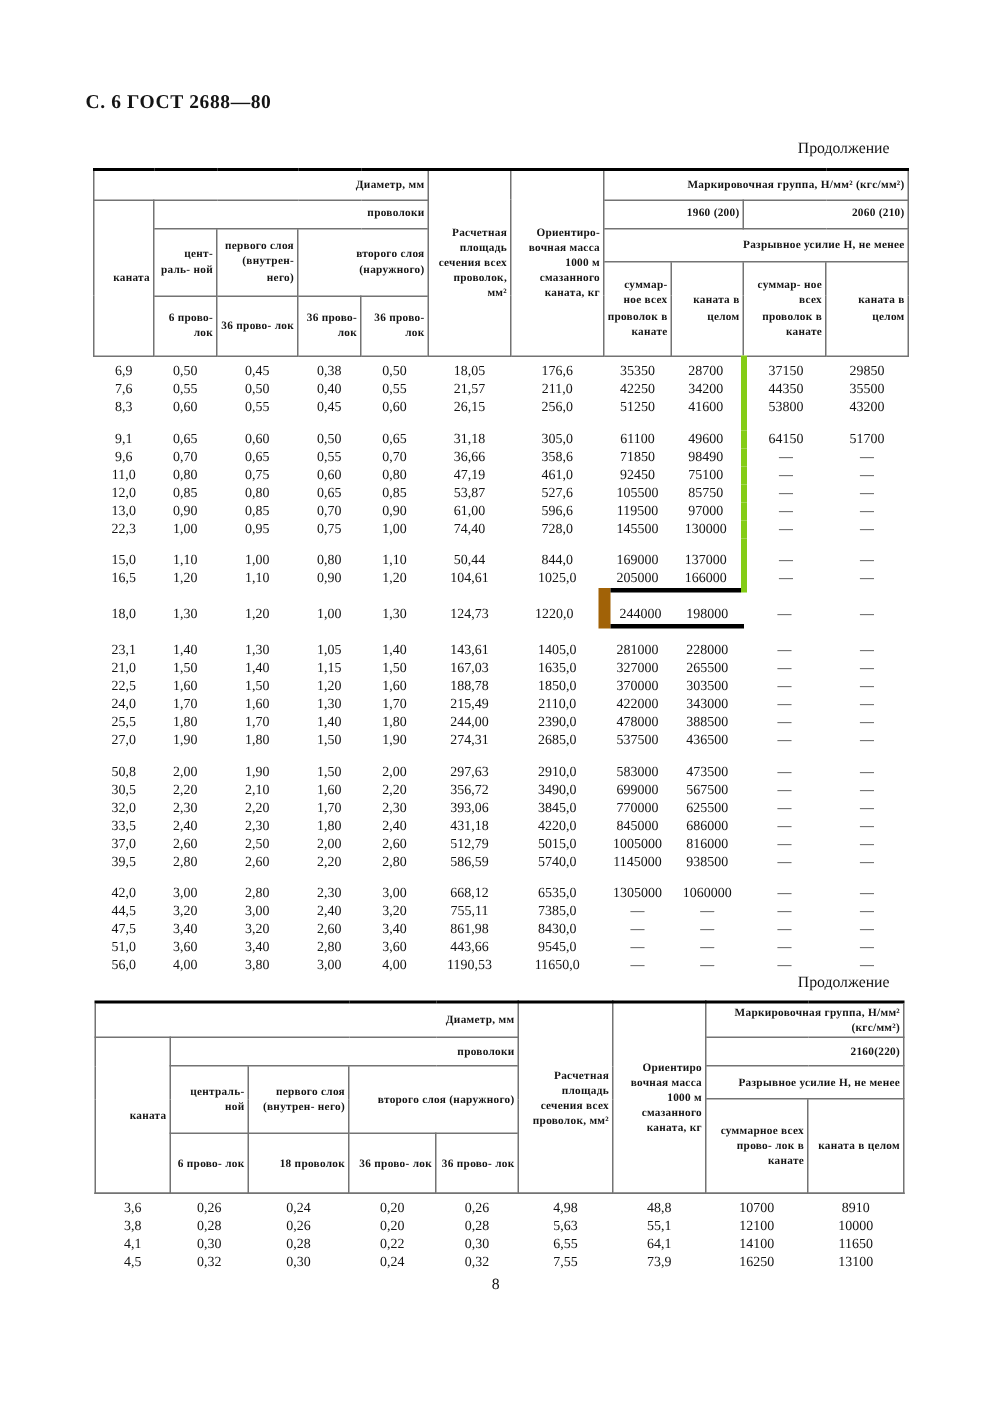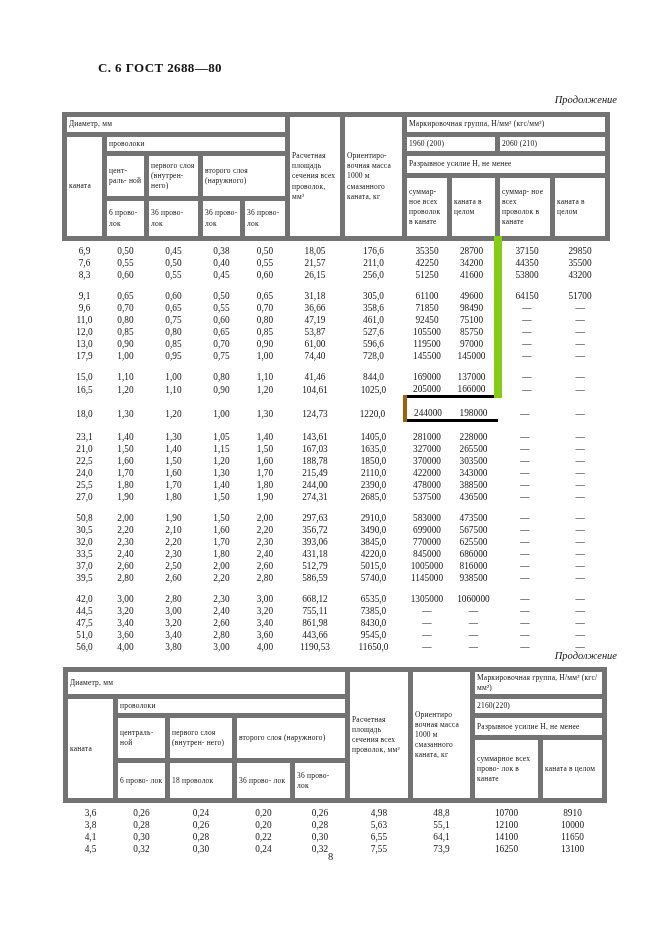--- a/index.html
+++ b/index.html
@@ -3,50 +3,50 @@
 <meta charset="utf-8">
 <style>
   html,body{margin:0;padding:0;}
   body{
     width:661px;height:936px;background:#ffffff;color:#141414;
     font-family:"Liberation Serif","DejaVu Serif",serif;
     position:relative;overflow:hidden;
   }
   .doc-title{
     position:absolute;left:57px;top:60px;
-    font-size:13px;font-weight:bold;letter-spacing:.4px;margin-left:41px;
+    font-size:13px;font-weight:bold;letter-spacing:.4px;
   }
   .continuation{
-    position:absolute;right:44px;
-    font-size:10.5px;font-style:italic;
+    position:absolute;right:68px;
+    font-size:10.5px;
   }
   #cont-1{top:94px;}
   #cont-2{top:650px;}
   table{border-collapse:collapse;table-layout:fixed;}
   #table-1{position:absolute;left:62px;top:112px;width:543px;border-top:2.5px solid #000;}
   #table-2{position:absolute;left:63px;top:667px;width:539px;border-top:2.5px solid #000;}
   thead th{
-    border:5px solid #737373;font-weight:normal;
+    border:1px solid #737373;font-weight:bold;
     font-size:7.5px;line-height:1.35;letter-spacing:.2px;
-    padding:1px 2px;text-align:left;vertical-align:middle;
+    padding:1px 2px;text-align:right;vertical-align:middle;
   }
   thead tr.hr1{height:20px;}
   thead tr.hr2{height:19px;}
   thead tr.hr3a{height:22px;}
   thead tr.hr3b{height:23px;}
   thead tr.hr4{height:40px;}
   tbody td{
     font-size:9.3px;line-height:12px;padding:0 1px;
     text-align:center;vertical-align:middle;white-space:nowrap;
   }
   tbody tr.spacer td{height:9px;line-height:9px;}
   tbody tr:first-child td{padding-top:4px;text-align:center;}
   
-  td.bv{border-right:8px solid #84cc16;}
-  td.bl{border-left:4px solid #a16207;}
+  td.bv{border-right:4px solid #84cc16;}
+  td.bl{border-left:8px solid #a16207;}
   td.bb{border-bottom:3px solid #000;}
   .page-number{
     position:absolute;left:0;right:0;top:851px;
     text-align:center;font-size:10.5px;
   }
 </style>
 </head>
 <body>
 
 <div class="doc-title">С. 6 ГОСТ 2688—80</div>
@@ -211,29 +211,29 @@
         <td>0,70</td>
         <td>0,90</td>
         <td>61,00</td>
         <td>596,6</td>
         <td>119500</td>
         <td class="bv">97000</td>
         <td>—</td>
         <td>—</td>
       </tr>
       <tr>
-        <td>17,9</td>
+        <td>22,3</td>
         <td>1,00</td>
         <td>0,95</td>
         <td>0,75</td>
         <td>1,00</td>
         <td>74,40</td>
         <td>728,0</td>
         <td>145500</td>
-        <td class="bv">145000</td>
+        <td class="bv">130000</td>
         <td>—</td>
         <td>—</td>
       </tr>
       <tr class="spacer">
         <td></td>
         <td></td>
         <td></td>
         <td></td>
         <td></td>
         <td></td>
@@ -242,21 +242,21 @@
         <td class="bv"></td>
         <td></td>
         <td></td>
       </tr>
       <tr>
         <td>15,0</td>
         <td>1,10</td>
         <td>1,00</td>
         <td>0,80</td>
         <td>1,10</td>
-        <td>41,46</td>
+        <td>50,44</td>
         <td>844,0</td>
         <td>169000</td>
         <td class="bv">137000</td>
         <td>—</td>
         <td>—</td>
       </tr>
       <tr>
         <td>16,5</td>
         <td>1,20</td>
         <td>1,10</td>

